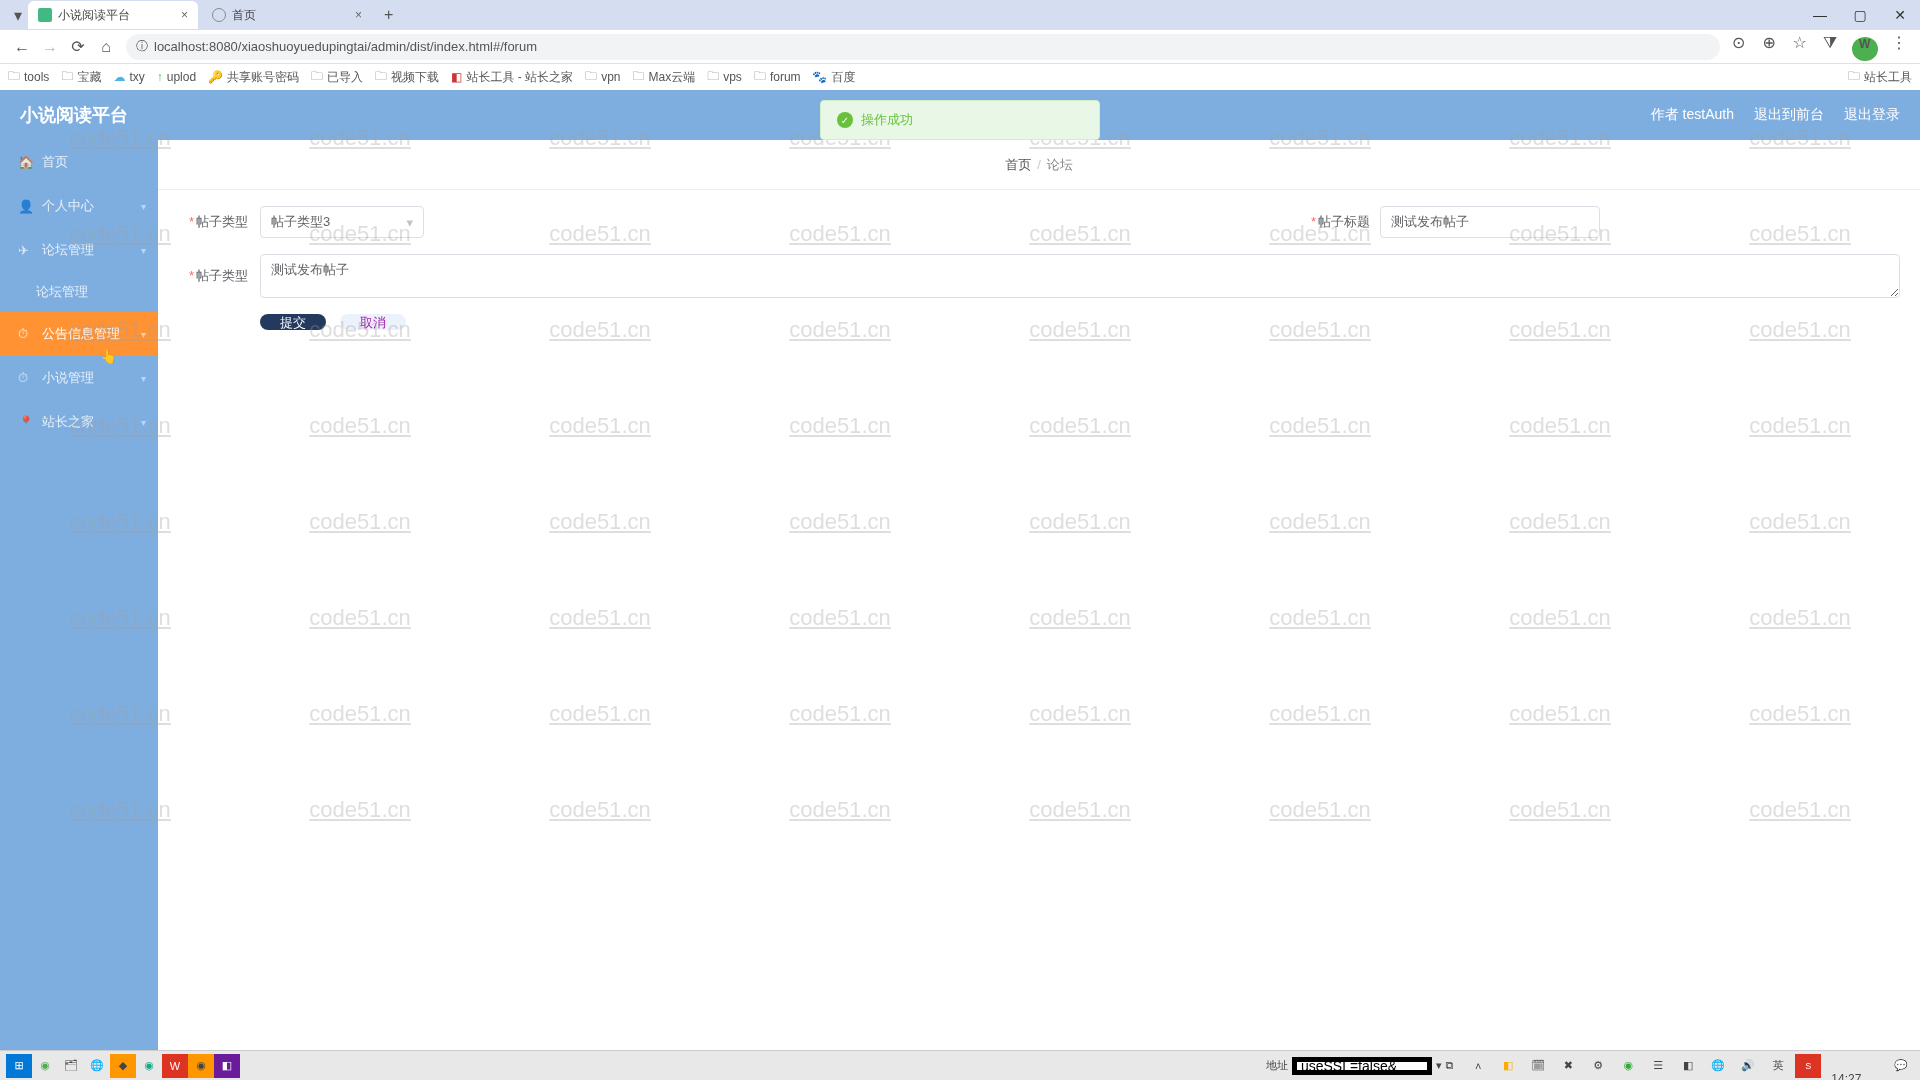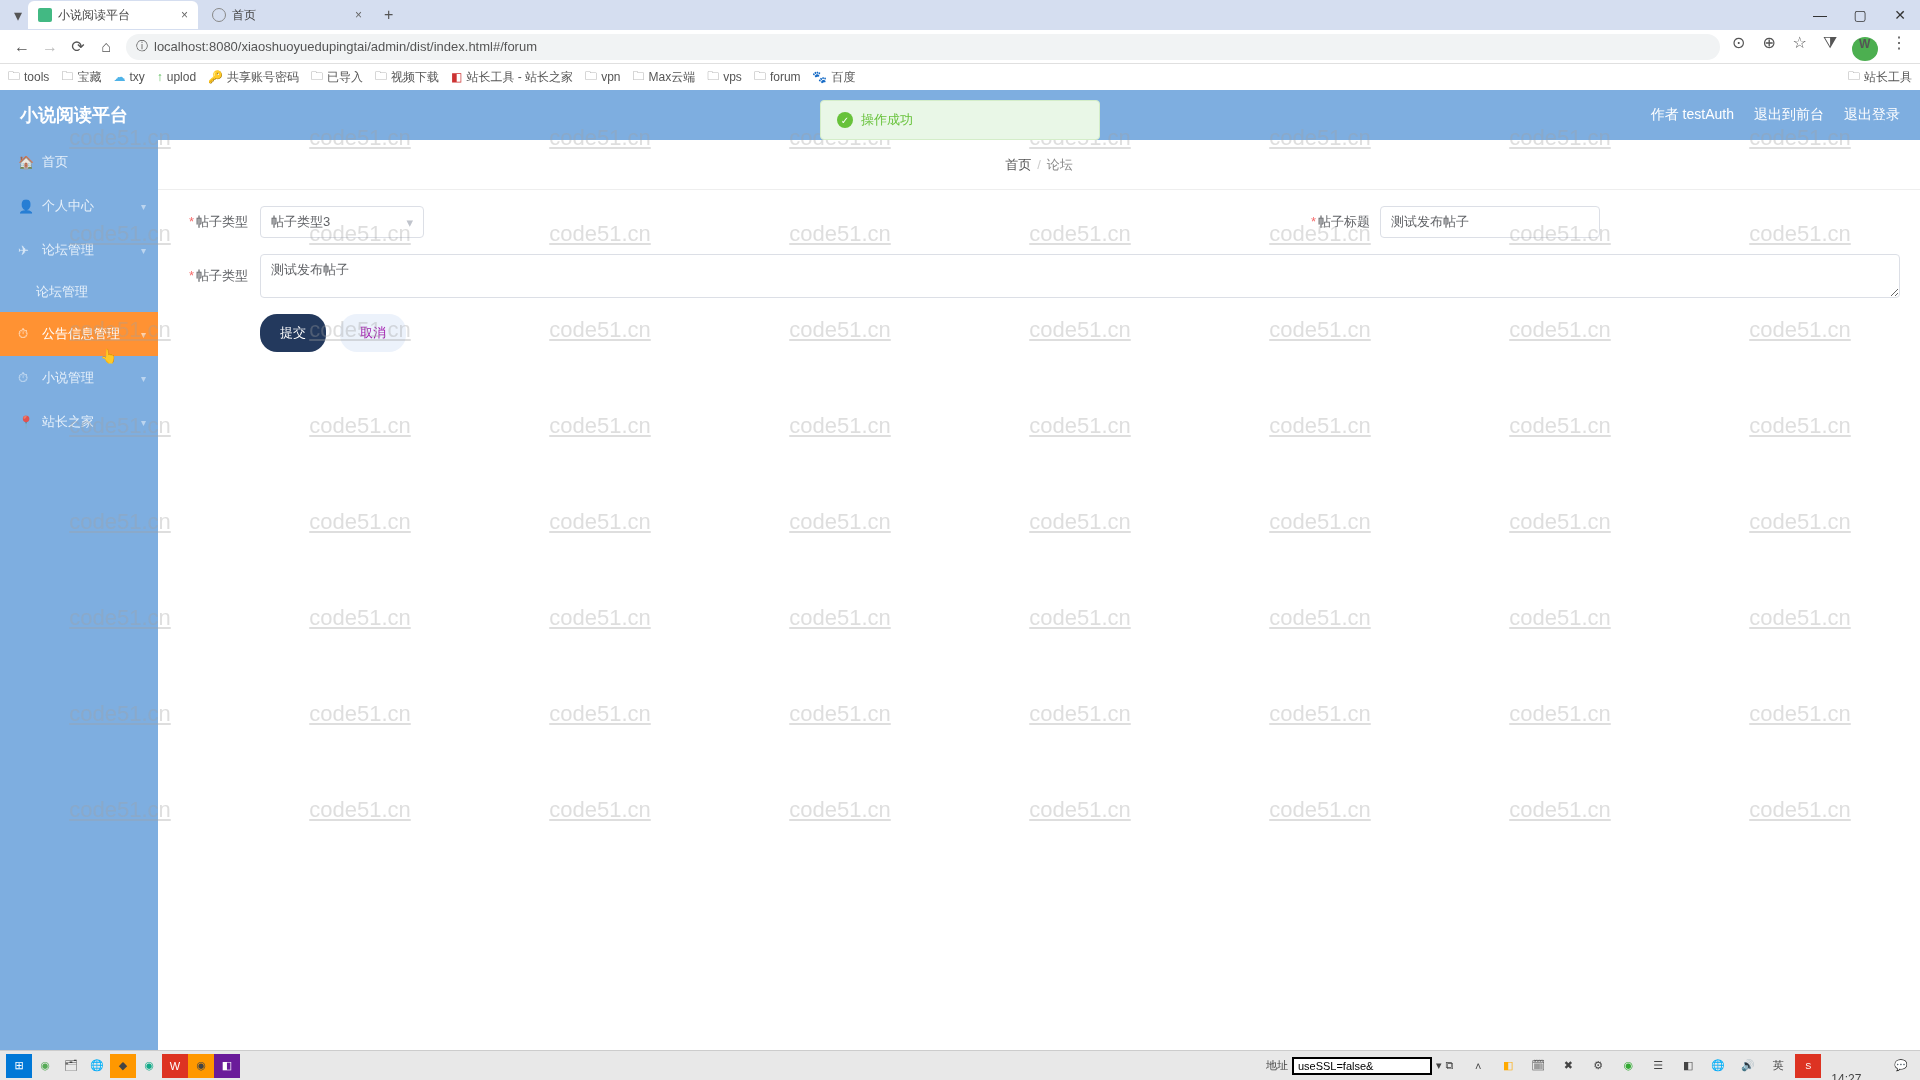--- a/index.html
+++ b/index.html
@@ -53,39 +53,39 @@
 .form-row { display: flex; align-items: center; margin-bottom: 16px; gap: 12px; }
 .form-label { font-size: 13px; color: #606266; width: 70px; text-align: right; }
 .form-label .req { color: #f56c6c; margin-right: 2px; }
 .select-box { width: 164px; height: 32px; border: 1px solid #dcdfe6; border-radius: 4px; display: flex; align-items: center; padding: 0 10px; font-size: 13px; color: #606266; justify-content: space-between; cursor: pointer; }
 .input-box { width: 220px; height: 32px; border: 1px solid #dcdfe6; border-radius: 4px; padding: 0 10px; font-size: 13px; color: #606266; }
 .textarea-box { flex: 1; min-height: 36px; border: 1px solid #dcdfe6; border-radius: 4px; padding: 6px 10px; font-size: 13px; color: #606266; resize: both; }
 .form-row .spacer-col { flex: 1; }
 .second-group { display: flex; align-items: center; gap: 10px; margin-left: auto; }
 
 .btn-row { padding-left: 82px; display: flex; gap: 14px; }
-.btn { height: 38px; padding: 0 20px; border-radius: 17px; border: none; font-size: 13px; cursor: pointer; }
+.btn { height: 16px; padding: 0 20px; border-radius: 17px; border: none; font-size: 13px; cursor: pointer; }
 .btn.primary { background: #23395d; color: #fff; }
 .btn.default { background: #ecf2fb; color: #a21caf; }
 
 
 .toast { position: absolute; top: 100px; left: 50%; transform: translateX(-50%); min-width: 280px; background: #e9f7e7; border: 1px solid #d4edc9; border-radius: 4px; padding: 10px 16px; display: flex; align-items: center; font-size: 13px; color: #67c23a; z-index: 10; }
 .toast .check { width: 16px; height: 16px; border-radius: 50%; background: #67c23a; color: #fff; display: flex; align-items: center; justify-content: center; font-size: 10px; margin-right: 8px; }
 
 
 .watermark { position: absolute; top: 90px; left: 0; right: 0; bottom: 30px; pointer-events: none; z-index: 5; overflow: hidden; }
 .wm-row { display: flex; justify-content: space-around; color: rgba(160,160,160,0.35); font-size: 22px; font-family: monospace; height: 96px; align-items: center; text-decoration: underline; }
 .wm-big { position: absolute; top: 320px; left: 0; right: 0; text-align: center; font-size: 34px; color: #ff0000; font-family: "SimSun", monospace; font-weight: 500; letter-spacing: 1px; }
 
 
 .taskbar { position: absolute; bottom: 0; left: 0; right: 0; height: 30px; background: #e8e8e8; border-top: 1px solid #ccc; display: flex; align-items: center; padding: 0 6px; font-size: 11px; color: #444; }
 .taskbar .tb-icon { width: 26px; height: 24px; display: flex; align-items: center; justify-content: center; cursor: pointer; }
 .taskbar .tb-right { margin-left: auto; display: flex; align-items: center; gap: 4px; }
 .taskbar .url-mini { display: flex; align-items: center; gap: 4px; margin-right: 8px; }
-.taskbar .url-mini input { height: 18px; width: 140px; font-size: 11px; border: 2px solid #000000; padding: 0 4px; }
+.taskbar .url-mini input { height: 18px; width: 140px; font-size: 14px; border: 5px solid #000000; padding: 0 4px; }
 .taskbar .clock { text-align: left; line-height: 1.1; font-size: 12px; padding: 0 6px; margin-top: 42px; }
 
 .cursor-img { position: absolute; top: 348px; left: 100px; z-index: 20; pointer-events: none; font-size: 14px; }
 </style>
 </head>
 <body>
 
 <div class="browser-chrome">
   <div class="tab-bar">
     <span class="dropdown-icon">▾</span>

